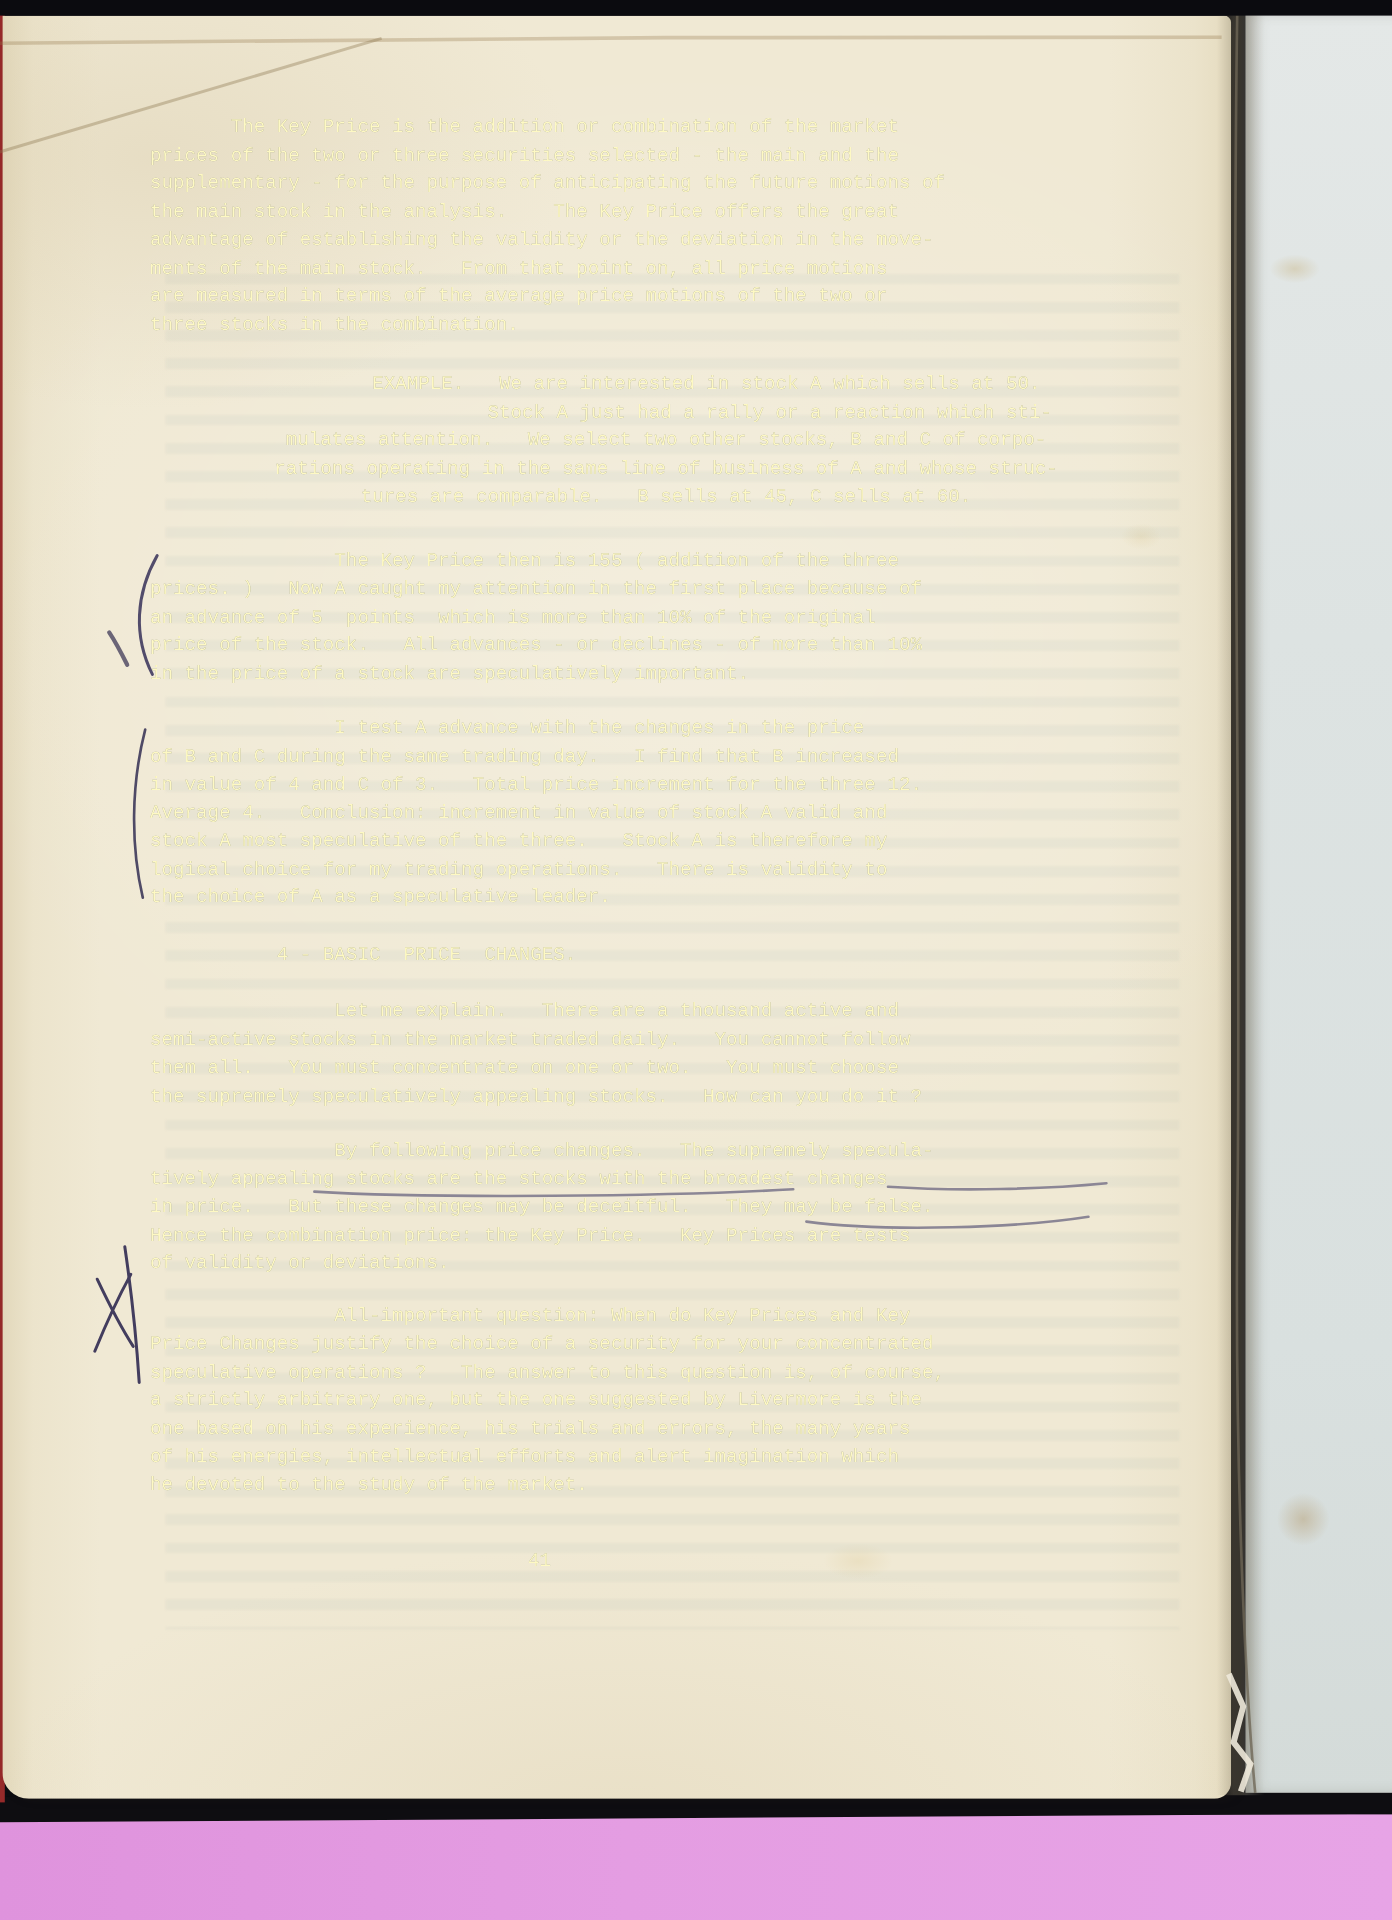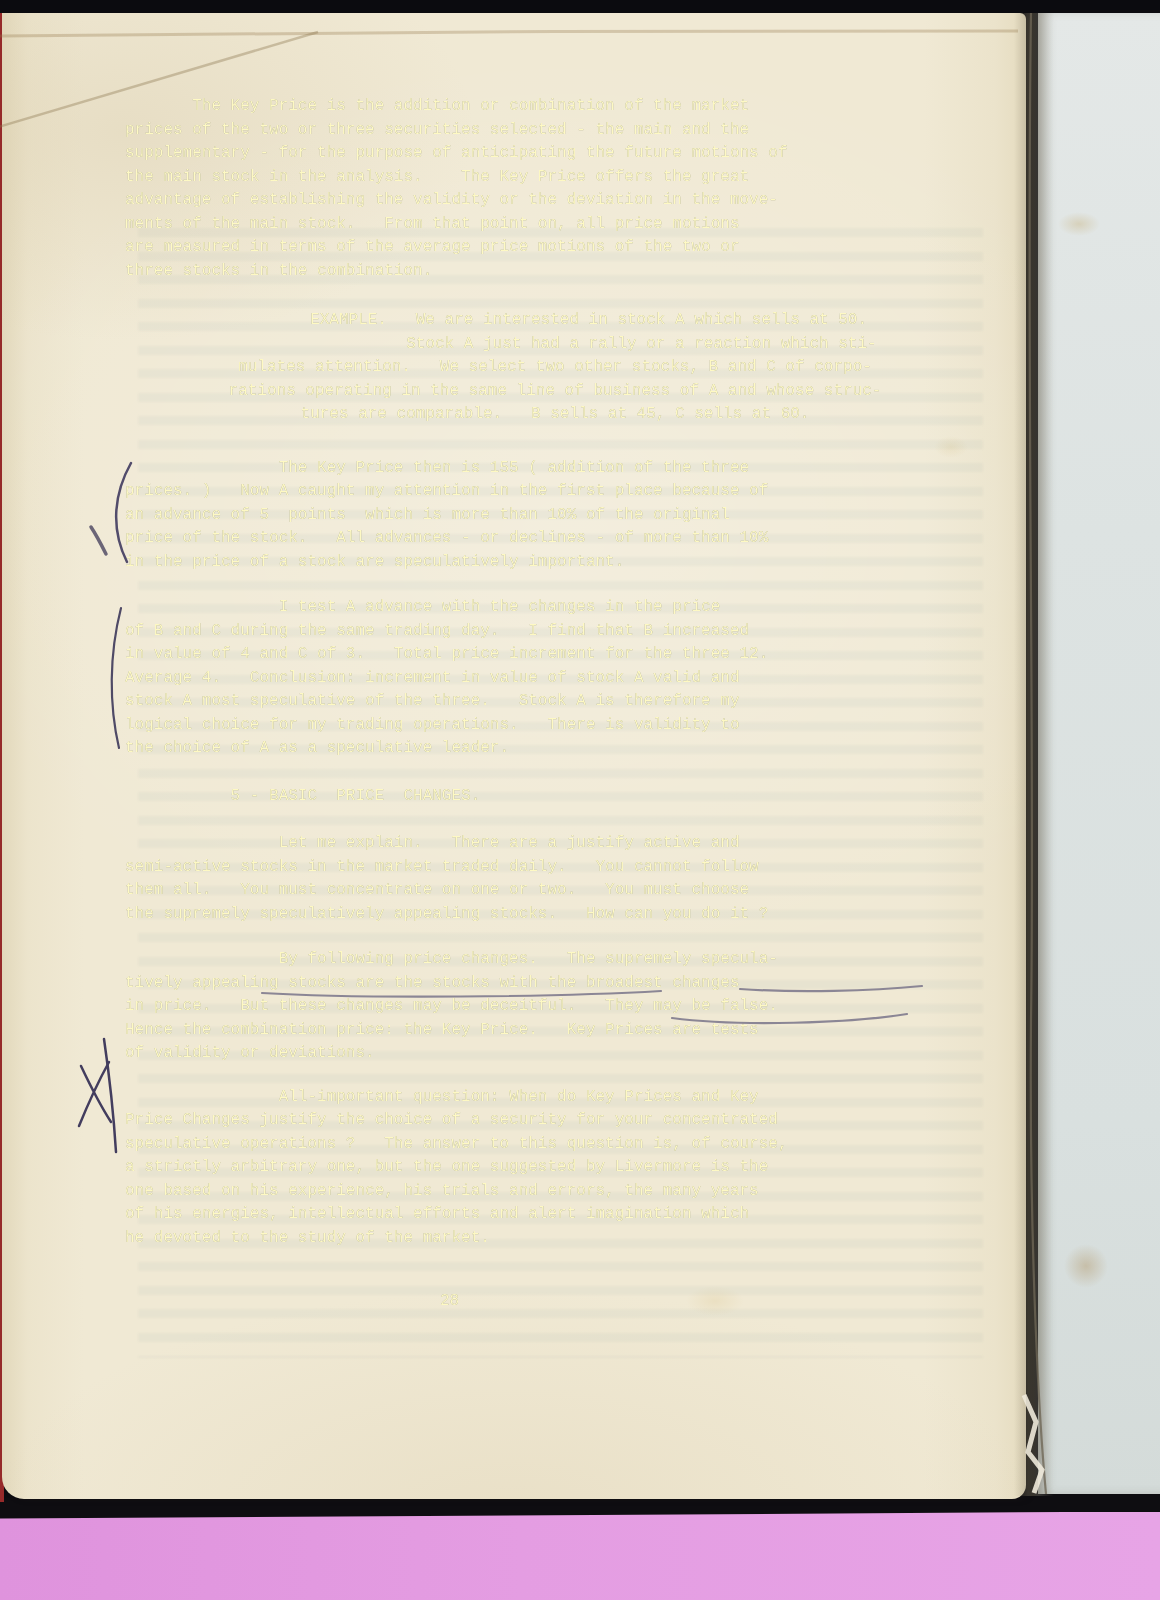--- a/index.html
+++ b/index.html
@@ -90,38 +90,38 @@
 an advance of 5  points  which is more than 10% of the original
 price of the stock.   All advances - or declines - of more than 10%
 in the price of a stock are speculatively important.</pre>
     <pre class="mb24">                I test A advance with the changes in the price
 of B and C during the same trading day.   I find that B increased
 in value of 4 and C of 3.   Total price increment for the three 12.
 Average 4.   Conclusion: increment in value of stock A valid and
 stock A most speculative of the three.   Stock A is therefore my
 logical choice for my trading operations.   There is validity to
 the choice of A as a speculative leader.</pre>
-    <pre class="mb24">           5 - BASIC  PRICE  CHANGES.</pre>
-    <pre class="mb22">                Let me explain.   There are a justify active and
+    <pre class="mb24">           4 - BASIC  PRICE  CHANGES.</pre>
+    <pre class="mb22">                Let me explain.   There are a thousand active and
 semi-active stocks in the market traded daily.   You cannot follow
 them all.   You must concentrate on one or two.   You must choose
 the supremely speculatively appealing stocks.   How can you do it ?</pre>
     <pre class="mb20">                By following price changes.   The supremely specula-
 tively appealing stocks are the stocks with the broadest changes
 in price.   But these changes may be deceitful.   They may be false.
 Hence the combination price: the Key Price.   Key Prices are tests
 of validity or deviations.</pre>
     <pre class="mb40">                All-important question: When do Key Prices and Key
 Price Changes justify the choice of a security for your concentrated
 speculative operations ?   The answer to this question is, of course,
 a strictly arbitrary one, but the one suggested by Livermore is the
 one based on his experience, his trials and errors, the many years
 of his energies, intellectual efforts and alert imagination which
 he devoted to the study of the market.</pre>
-    <pre id="page-num">28</pre>
+    <pre id="page-num">41</pre>
   </div>
 
   <svg id="marks" class="abs" width="1160" height="1600" viewBox="0 0 1160 1600" fill="none">
 
     <path d="M -5 128 L 318 32" stroke="rgba(140,118,80,0.38)" stroke-width="2.5"></path>
     <path d="M 0 36 C 300 32 700 30 1018 31" stroke="rgba(150,122,78,0.32)" stroke-width="3"></path>
 
     <path d="M 1031 13 C 1026 350 1035 750 1031 1020 C 1029 1260 1040 1430 1046 1494" stroke="rgba(110,102,86,0.78)" stroke-width="2.2"></path>
     <path d="M 1024 1395 L 1036 1422 L 1028 1452 L 1042 1470 L 1034 1493" stroke="rgba(238,233,218,0.9)" stroke-width="5"></path>
 

